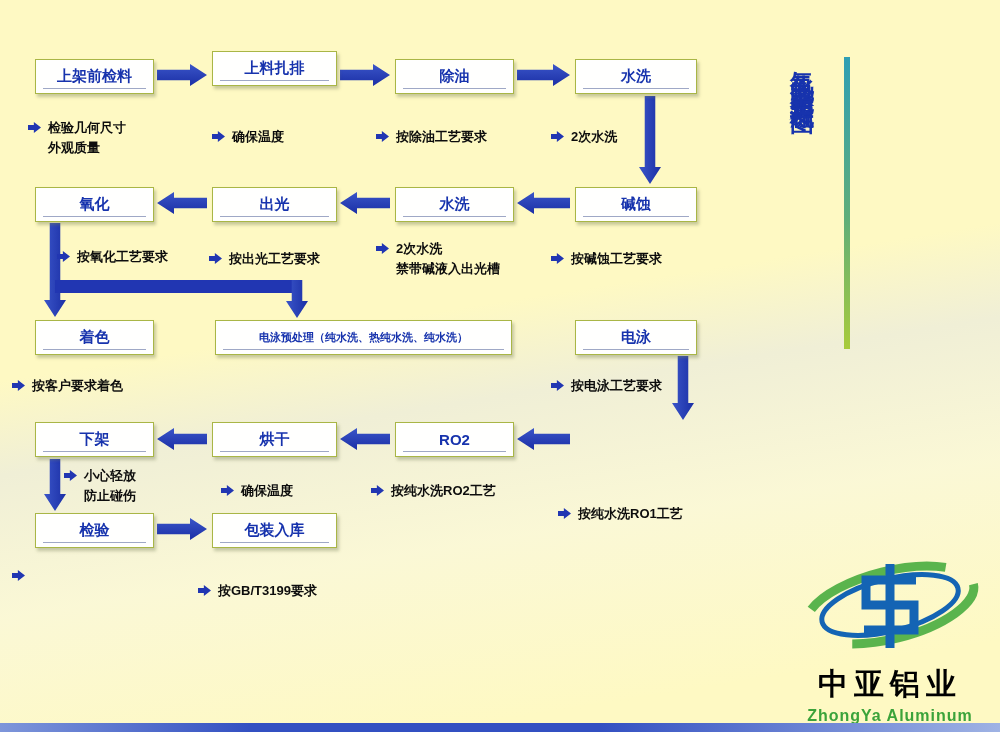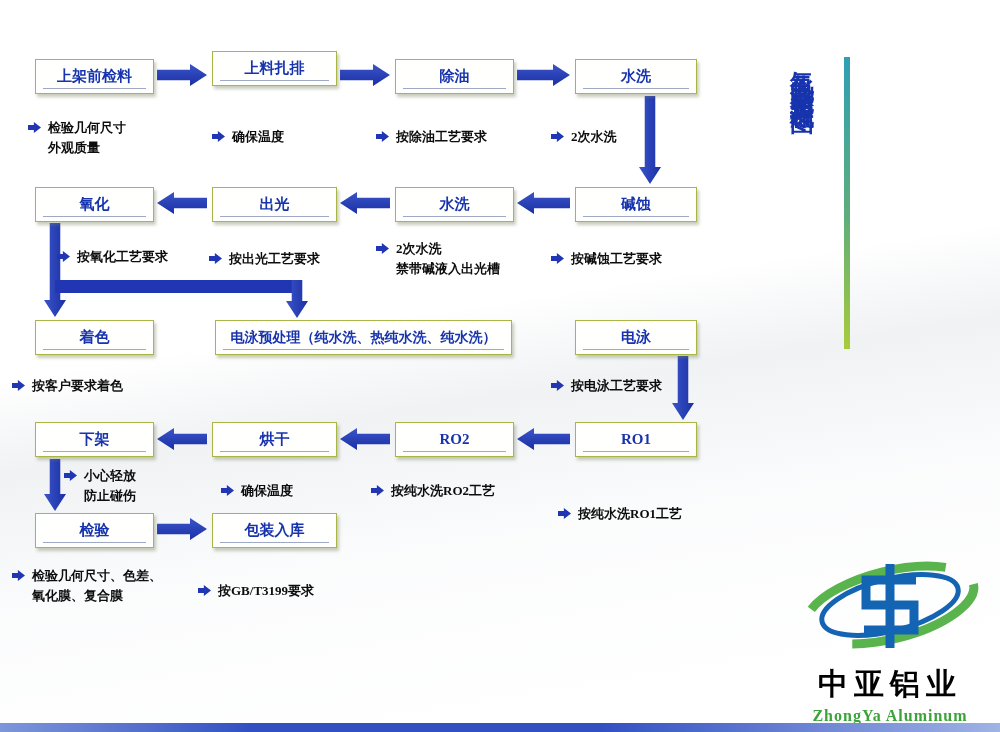--- a/index.html
+++ b/index.html
@@ -1,25 +1,25 @@
 <!DOCTYPE html>
 <html><head>
 <meta charset="utf-8">
 <style>
   html,body{margin:0;padding:0;background:#e9e9e9;}
-  .page{position:relative;width:1000px;height:732px;background:#ffffff;overflow:hidden;
-        font-family:Liberation Serif, serif;margin:0 auto;}
+  .page{position:relative;width:1000px;height:732px;background:#fef9c3;overflow:hidden;
+        font-family:Liberation Sans, sans-serif;margin:0 auto;}
   .bg-sweep{position:absolute;left:-120px;top:300px;width:1300px;height:520px;
         background:linear-gradient(180deg,rgba(226,229,233,0) 0%,rgba(226,229,233,.5) 18%,rgba(244,246,248,.35) 45%,rgba(255,255,255,0) 80%);
         transform:rotate(-9deg);}
   .box{position:absolute;height:33px;background:#fffffe;border:1px solid #a9b646;
        box-shadow:2px 3px 3px rgba(120,130,90,.4);display:flex;align-items:center;justify-content:center;
        color:#1733ad;font-weight:bold;font-size:15px;z-index:2;}
   .box::after{content:"";position:absolute;left:7px;right:7px;bottom:4px;height:1px;background:#9fa8c6;}
-  .box.wide{font-size:14px;}
+  .box.wide{font-size:11px;}
   .arrow{position:absolute;background:linear-gradient(180deg,#3a55c8,#1b2fa6);z-index:1;}
   .arrow.right{clip-path:polygon(0 26%,calc(100% - 17px) 26%,calc(100% - 17px) 0,100% 50%,calc(100% - 17px) 100%,calc(100% - 17px) 74%,0 74%);}
   .arrow.left{clip-path:polygon(100% 26%,17px 26%,17px 0,0 50%,17px 100%,17px 74%,100% 74%);}
   .arrow.down{background:linear-gradient(90deg,#3a55c8,#1b2fa6);
        clip-path:polygon(26% 0,74% 0,74% calc(100% - 17px),100% calc(100% - 17px),50% 100%,0 calc(100% - 17px),26% calc(100% - 17px));}
   .bar{position:absolute;background:#2136b2;z-index:1;}
   .note{position:absolute;display:flex;gap:7px;align-items:flex-start;font-weight:bold;
         font-size:13px;color:#0d0d0d;line-height:1.5;z-index:2;}
   .note .txt{white-space:pre-line;}
   .mini-arrow{flex:none;width:13px;height:11px;margin-top:4px;background:#2136b2;
@@ -139,23 +139,20 @@
 
   <div class="box" style="left:35px;top:422px;width:117px">
       <span>下架</span>
     </div>
   <div class="box" style="left:212px;top:422px;width:123px">
       <span>烘干</span>
     </div>
   <div class="box" style="left:395px;top:422px;width:117px">
       <span>RO2</span>
     </div>
-  <div class="box" style="left:575px;top:422px;width:120px">
-      <span>RO1</span>
-    </div>
 
   <div class="arrow left" style="left:517px;top:428px;width:53px;height:22px"></div>
   <div class="arrow left" style="left:340px;top:428px;width:50px;height:22px"></div>
   <div class="arrow left" style="left:157px;top:428px;width:50px;height:22px"></div>
 
   <div class="note" style="left:64px;top:466px">
       <span class="mini-arrow"></span>
       <span class="txt">小心轻放
 防止碰伤</span>
     </div>
@@ -177,22 +174,20 @@
   <div class="box" style="left:35px;top:513px;width:117px">
       <span>检验</span>
     </div>
   <div class="box" style="left:212px;top:513px;width:123px">
       <span>包装入库</span>
     </div>
   <div class="arrow right" style="left:157px;top:518px;width:50px;height:22px"></div>
 
   <div class="note" style="left:12px;top:566px">
       <span class="mini-arrow"></span>
-      <span class="txt">检验几何尺寸、色差、
-氧化膜、复合膜</span>
     </div>
   <div class="note" style="left:198px;top:581px">
       <span class="mini-arrow"></span>
       <span class="txt">按GB/T3199要求</span>
     </div>
 
   <div class="vtitle">氧化电泳着色加工流程图</div>
   <div class="vbar"></div>
 
   <div class="logo-wrap">

